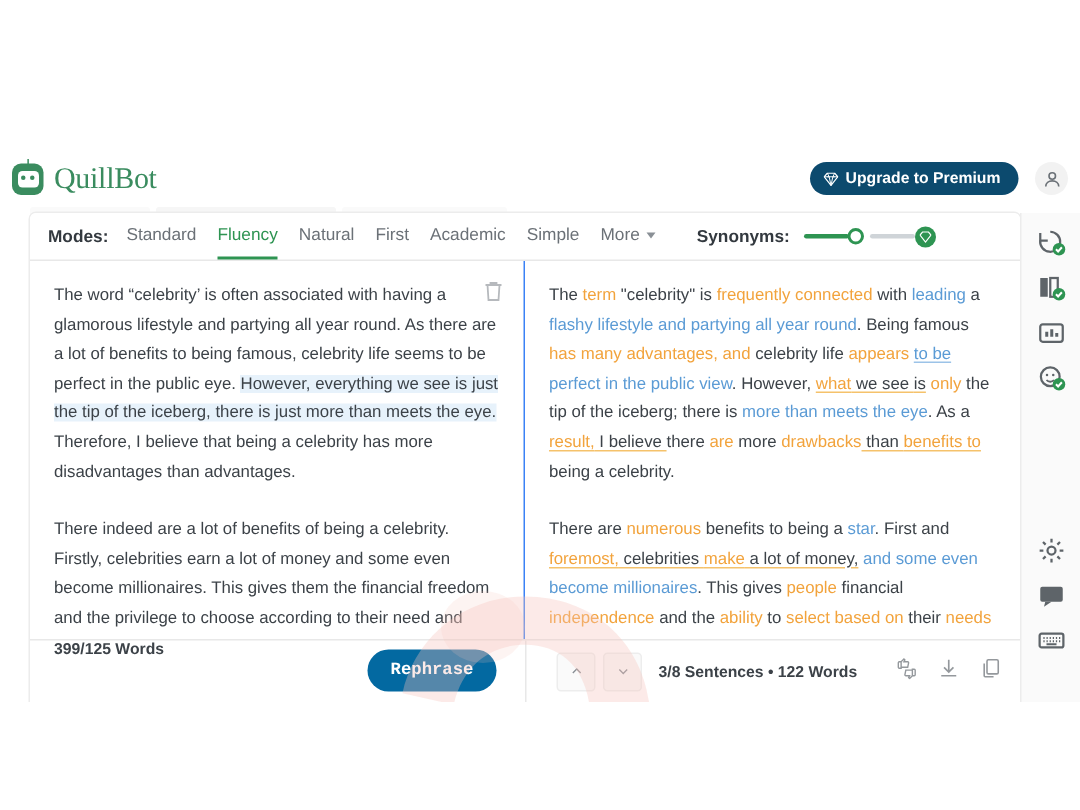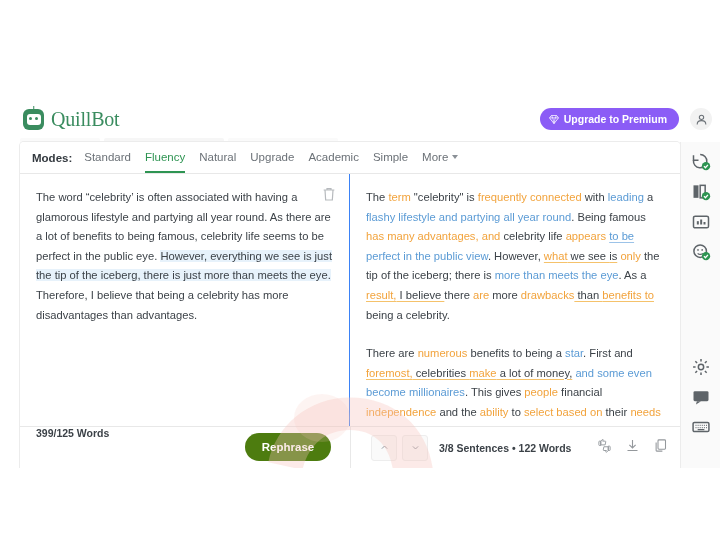--- a/index.html
+++ b/index.html
@@ -26,21 +26,21 @@
     left: 0; top: 100px;
     width: 720px; height: 368px;
     background: #ffffff;
     overflow: hidden;
   }
 
   
   .header {
     position: absolute; left:0; top:0; width:720px; height:38px;
     background:#ffffff;
-    display:flex; align-items:center;padding-left:15px;
+    display:flex; align-items:center;
   }
   .logo-wrap { display:flex; align-items:center; margin-left:8px; }
   .logo-mark {
     width:21px; height:21px; border-radius:6px;
     background:#3a8c5f;
     position:relative; flex:0 0 auto;
     display:flex; align-items:center; justify-content:center;
   }
   .logo-mark .face {
     width:14px; height:11px; border-radius:3px; background:#ffffff;
@@ -63,21 +63,21 @@
   }
   .header-title {
     position:absolute; left:0; right:0; top:11px;
     text-align:center;
     font-size:12.5px; font-weight:bold; color:#2d3338;
     pointer-events:none;
   }
   .upgrade-btn {
     position:absolute; right:41px; top:8px;
     height:22px; padding:0 12px 0 9px;
-    background:#8b5cf6; border-radius:11px;
+    background:#0c4a6e; border-radius:11px;
     display:flex; align-items:center; gap:5px;
     color:#fff; font-size:10.5px; font-weight:bold;
     cursor:pointer; white-space:nowrap;
   }
   .gem { width:10px; height:9px; display:block; }
   .avatar-btn {
     position:absolute; right:8px; top:8px;
     width:22px; height:22px; border-radius:50%;
     background:#f2f2f2;
     display:flex; align-items:center; justify-content:center;
@@ -165,24 +165,25 @@
     position:absolute; left:0; bottom:0; width:660px; height:42px;
     border-top:1px solid #e8e8e8; background:#ffffff;
     display:flex; align-items:center;
   }
   .bb-left { position:relative; width:330px; height:42px; display:flex; align-items:flex-start; padding-left:16px; }
   .bb-right { position:relative; width:330px; height:42px; display:flex; align-items:center; padding-left:20px; border-left:1px solid #e8e8e8;}
   .wordcount { font-size:10.5px; font-weight:bold; color:#3c4248; }
   .rephrase-btn {
     position:absolute; left:225px; top:6px;
     width:86px; height:28px; border-radius:14px;
-    background:#4d7c0f; color:#fff;
+    background:#0369a1; color:#fff;
     font-size:11.5px; font-weight:bold;
     display:flex; align-items:center; justify-content:center;
     cursor:pointer;
+    font-family:Liberation Mono, monospace;
   }
   .nav-btn {
     width:26px; height:26px; border-radius:3px; background:#fafafa;
     border:1px solid #ededed;
     display:flex; align-items:center; justify-content:center;
     cursor:pointer; margin-right:5px; position:relative;
   }
   .chev { width:9px; height:9px; display:block; }
   .sentinfo { font-size:10.5px; font-weight:bold; color:#3c4248; margin-left:6px; white-space:nowrap; }
   .bb-icons { position:absolute; right:12px; top:11px; display:flex; gap:13px; align-items:center; }
@@ -254,38 +255,52 @@
     </div>
 
     <div class="card">
 
       <div class="modes-bar">
         <span class="modes-label">Modes:</span>
 
         <span class="mode">Standard</span>
         <span class="mode active">Fluency</span>
         <span class="mode">Natural</span>
-        <span class="mode">Upgrade</span>
+        <span class="mode">First</span>
         <span class="mode">Academic</span>
         <span class="mode">Simple</span>
 
         <span class="mode more">
           <span>More</span>
           <span class="caret"></span>
         </span>
 
+        <span class="syn-group">
+          <span class="syn-label">Synonyms:</span>
+          <span class="syn-slider">
+            <span class="syn-track-l"></span>
+            <span class="syn-track-r"></span>
+            <span class="syn-knob"></span>
+            <span class="syn-end">
+              <svg width="8" height="8" viewBox="0 0 24 22">
+                <path d="M6 1h12l5 6-11 14L1 7z" fill="none" stroke="#ffffff" stroke-width="2.4"></path>
+              </svg>
+            </span>
+          </span>
+        </span>
       </div>
 
       <div class="editor">
 
         <div class="pane pane-left">
           <svg class="trash-btn" viewBox="0 0 24 24">
             <path d="M4 6h16M9 6V4h6v2M6 6l1 15h10l1-15" fill="none" stroke="#9a9fa4" stroke-width="1.8"></path>
           </svg>
           <p class="para"><span>The word “celebrity’ is often associated with having a glamorous lifestyle and partying all year round. As there are a lot of benefits to being famous, celebrity life seems to be perfect in the public eye. </span><span class="hl-blue">However, everything we see is just the tip of the iceberg, there is just more than meets the eye.</span><span> Therefore, I believe that being a celebrity has more disadvantages than advantages.</span></p>
+          <p class="para">There indeed are a lot of benefits of being a celebrity. Firstly, celebrities earn a lot of money and some even become millionaires. This gives them the financial freedom and the privilege to choose according to their need and</p>
         </div>
 
         <div class="pane pane-right">
           <p class="para" id="out-p1"><span>The </span><span class="o">term</span><span> "celebrity" is </span><span class="o">frequently connected</span><span> with </span><span class="b">leading</span><span> a </span><span class="b">flashy lifestyle and partying all year round</span><span>. Being famous </span><span class="o">has many advantages, and</span><span> celebrity life </span><span class="o">appears</span><span> </span><span class="b u-b">to be</span><span> </span><span class="b">perfect in the public view</span><span>. However, </span><span class="o u-o">what</span><span class="u-o"> we see </span><span class="u-o">is</span><span> </span><span class="o">only</span><span> the tip of the iceberg; there is </span><span class="b">more than meets the eye</span><span>. As a </span><span class="o u-o">result,</span><span class="u-o"> I believe </span><span>there </span><span class="o">are</span><span> more </span><span class="o">drawbacks</span><span class="u-o"> than </span><span class="o u-o">benefits to</span><span> being a celebrity.</span></p>
           <p class="para" id="out-p2"><span>There are </span><span class="o">numerous</span><span> benefits to being a </span><span class="b">star</span><span>. First and </span><span class="o u-o">foremost,</span><span class="u-o"> celebrities </span><span class="o u-o">make</span><span class="u-o"> a lot of money,</span><span> </span><span class="b">and some even become millionaires</span><span>. This gives </span><span class="o">people</span><span> financial </span><span class="o">independence</span><span> and the </span><span class="o">ability</span><span> to </span><span class="o">select based on</span><span> their </span><span class="o">needs</span><span> and </span><span class="o">desires</span><span>. </span><span class="b">For example, they could</span><span> </span><span class="o">buy luxuries</span><span> that </span></p>
         </div>
       </div>
 
       <div class="bottombar">
         <div class="bb-left">

